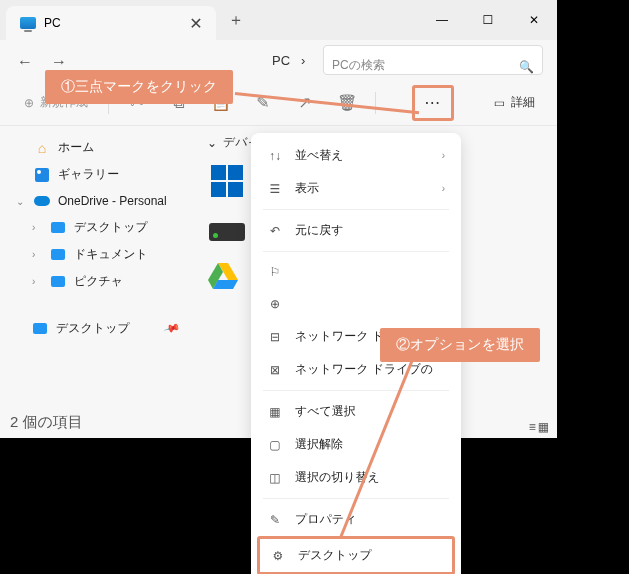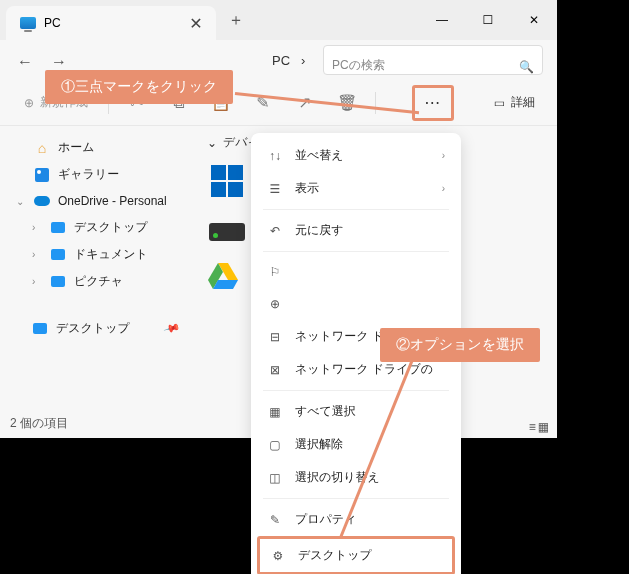--- a/index.html
+++ b/index.html
@@ -28,21 +28,21 @@
 .sidebar { width: 195px; padding: 8px 8px; overflow: hidden; }
 .side-item { display: flex; align-items: center; gap: 8px; padding: 5px 8px; font-size: 12px; color: #222; border-radius: 4px; }
 .side-item .chev { color: #888; font-size: 10px; width: 10px; }
 .side-icon { width: 16px; height: 16px; display: flex; align-items: center; justify-content: center; }
 .side-sep { height: 10px; }
 .pin { margin-left: auto; color: #888; transform: rotate(30deg); font-size: 11px; }
 .main { flex: 1; padding: 8px 12px; position: relative; }
 .section-head { display: flex; align-items: center; gap: 6px; font-size: 12px; color: #333; }
 .device-row { display: flex; gap: 12px; margin-top: 10px; }
 .dev-icon { width: 40px; height: 40px; display: flex; align-items: center; justify-content: center; }
-.statusbar { position: absolute; left: 10px; bottom: 6px; font-size: 12px; color: #555; }
+.statusbar { position: absolute; left: 10px; bottom: 6px; font-size: 15px; color: #555; }
 .view-toggle { position: absolute; right: 8px; bottom: 4px; display: flex; gap: 2px; font-size: 12px; color: #555; }
 
 
 .menu { position: absolute; left: 251px; top: 133px; width: 210px; background: #fff; border-radius: 8px; box-shadow: 0 4px 16px rgba(0,0,0,0.15); padding: 6px; z-index: 20; }
 .menu-item { display: flex; align-items: center; gap: 12px; padding: 8px 10px; font-size: 12px; color: #222; border-radius: 4px; }
 .menu-item .micon { width: 16px; height: 16px; display: flex; align-items: center; justify-content: center; color: #555; }
 .menu-item .marrow { margin-left: auto; color: #888; font-size: 10px; }
 .menu-sep { height: 1px; background: #eee; margin: 4px 6px; }
 .option-box { border: 3px solid #e89070; border-radius: 3px; }
 

